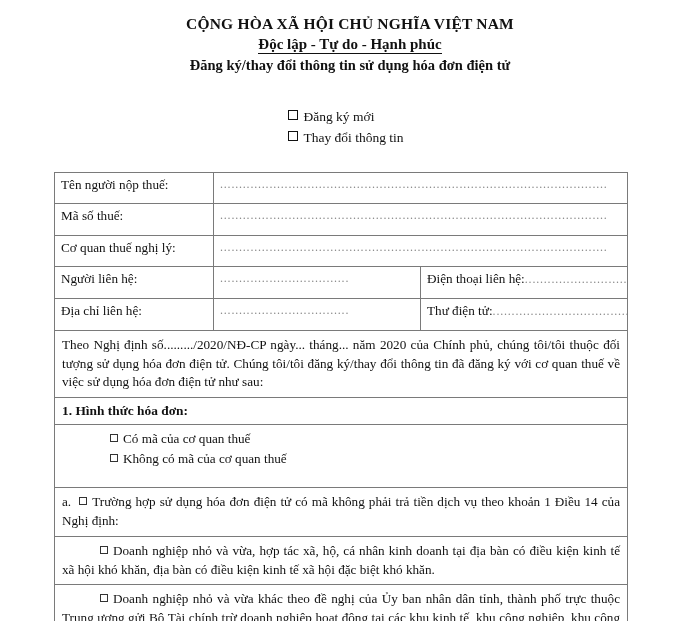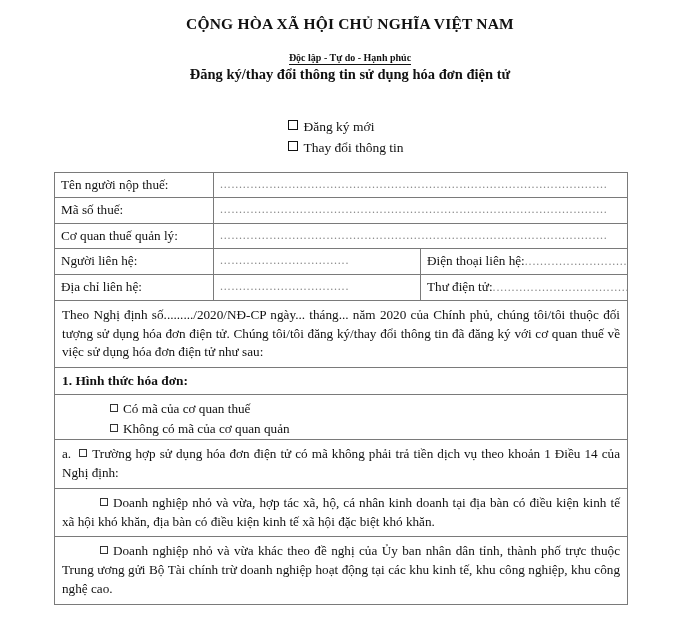--- a/index.html
+++ b/index.html
@@ -27,24 +27,24 @@
     text-align: center;
     padding-top: 14px;
   }
   .nation-line {
     font-size: 15.5px;
     font-weight: bold;
     letter-spacing: 0.2px;
     line-height: 1.25;
   }
   .motto-line {
-    font-size: 10px;
+    font-size: 15px;
     font-weight: bold;
     line-height: 1.3;
-    margin-top: 18px;
+    margin-top: 2px;
   }
   .motto-line span.u {
     border-bottom: 1.5px solid #111;
     padding-bottom: 1px;
   }
 
   .doc-title {
     margin-top: 19px;
     font-size: 15px;
     font-weight: bold;
@@ -95,21 +95,21 @@
   .form-table {
     position: absolute;
     left: 54px;
     top: 172px;
     width: 574px;
     border-collapse: collapse;
     table-layout: fixed;
   }
   .form-table td {
     border: 1px solid #7a7a7a;
-    padding: 3px 6px 4px 6px;
+    padding: 3px 6px 10px 6px;
     font-size: 13.2px;
     vertical-align: middle;
     line-height: 1.32;
   }
   td.label-cell {
     width: 146px;
     white-space: nowrap;
   }
   td.fill-cell {
     color: #8a8a8a;
@@ -141,21 +141,21 @@
     line-height: 1.42;
     padding: 5px 7px 5px 7px;
     font-size: 13.2px;
   }
   td.section-head {
     font-weight: bold;
     font-size: 13.4px;
     padding: 4px 7px 4px 7px;
   }
   td.options-cell {
-    padding: 4px 7px 1px 7px;
+    padding: 4px 7px 19px 7px;
     font-size: 13.2px;
     line-height: 1.5;
   }
   .opt-indent {
     padding-left: 48px;
   }
   td.item-cell {
     text-align: justify;
     line-height: 1.42;
     padding: 5px 7px 5px 7px;
@@ -196,21 +196,21 @@
     <tbody>
       <tr>
         <td class="label-cell">Tên người nộp thuế:</td>
         <td class="fill-cell" colspan="2">......................................................................................................</td>
       </tr>
       <tr>
         <td class="label-cell">Mã số thuế:</td>
         <td class="fill-cell" colspan="2">......................................................................................................</td>
       </tr>
       <tr>
-        <td class="label-cell">Cơ quan thuế quản lý:</td>
+        <td class="label-cell">Cơ quan thuế nghị lý:</td>
         <td class="fill-cell" colspan="2">......................................................................................................</td>
       </tr>
 
       <tr>
         <td class="label-cell">Người liên hệ:</td>
         <td class="half-fill">..................................</td>
         <td class="half-label"><span>Điện thoại liên hệ:</span><span class="dots">.................................</span></td>
       </tr>
       <tr>
         <td class="label-cell">Địa chỉ liên hệ:</td>
@@ -221,21 +221,21 @@
       <tr>
         <td class="para-cell" colspan="3">Theo Nghị định số........./2020/NĐ-CP ngày... tháng... năm 2020 của Chính phủ, chúng tôi/tôi thuộc đối tượng sử dụng hóa đơn điện tử. Chúng tôi/tôi đăng ký/thay đổi thông tin đã đăng ký với cơ quan thuế về việc sử dụng hóa đơn điện tử như sau:</td>
       </tr>
 
       <tr>
         <td class="section-head" colspan="3">1. Hình thức hóa đơn:</td>
       </tr>
       <tr>
         <td class="options-cell" colspan="3">
           <div class="opt-indent"><span class="cbx-sm"></span><span>Có mã của cơ quan thuế</span></div>
-          <div class="opt-indent"><span class="cbx-sm"></span><span>Không có mã của cơ quan quản</span></div>
+          <div class="opt-indent"><span class="cbx-sm"></span><span>Không có mã của cơ quan thuế</span></div>
         </td>
       </tr>
 
       <tr>
         <td class="item-cell" colspan="3">
           <span>a.</span>
           <span class="cbx-sm" style="margin-left:4px;"></span><span>Trường hợp sử dụng hóa đơn điện tử có mã không phải trả tiền dịch vụ theo khoản 1 Điều 14 của Nghị định:</span>
         </td>
       </tr>
       <tr>

